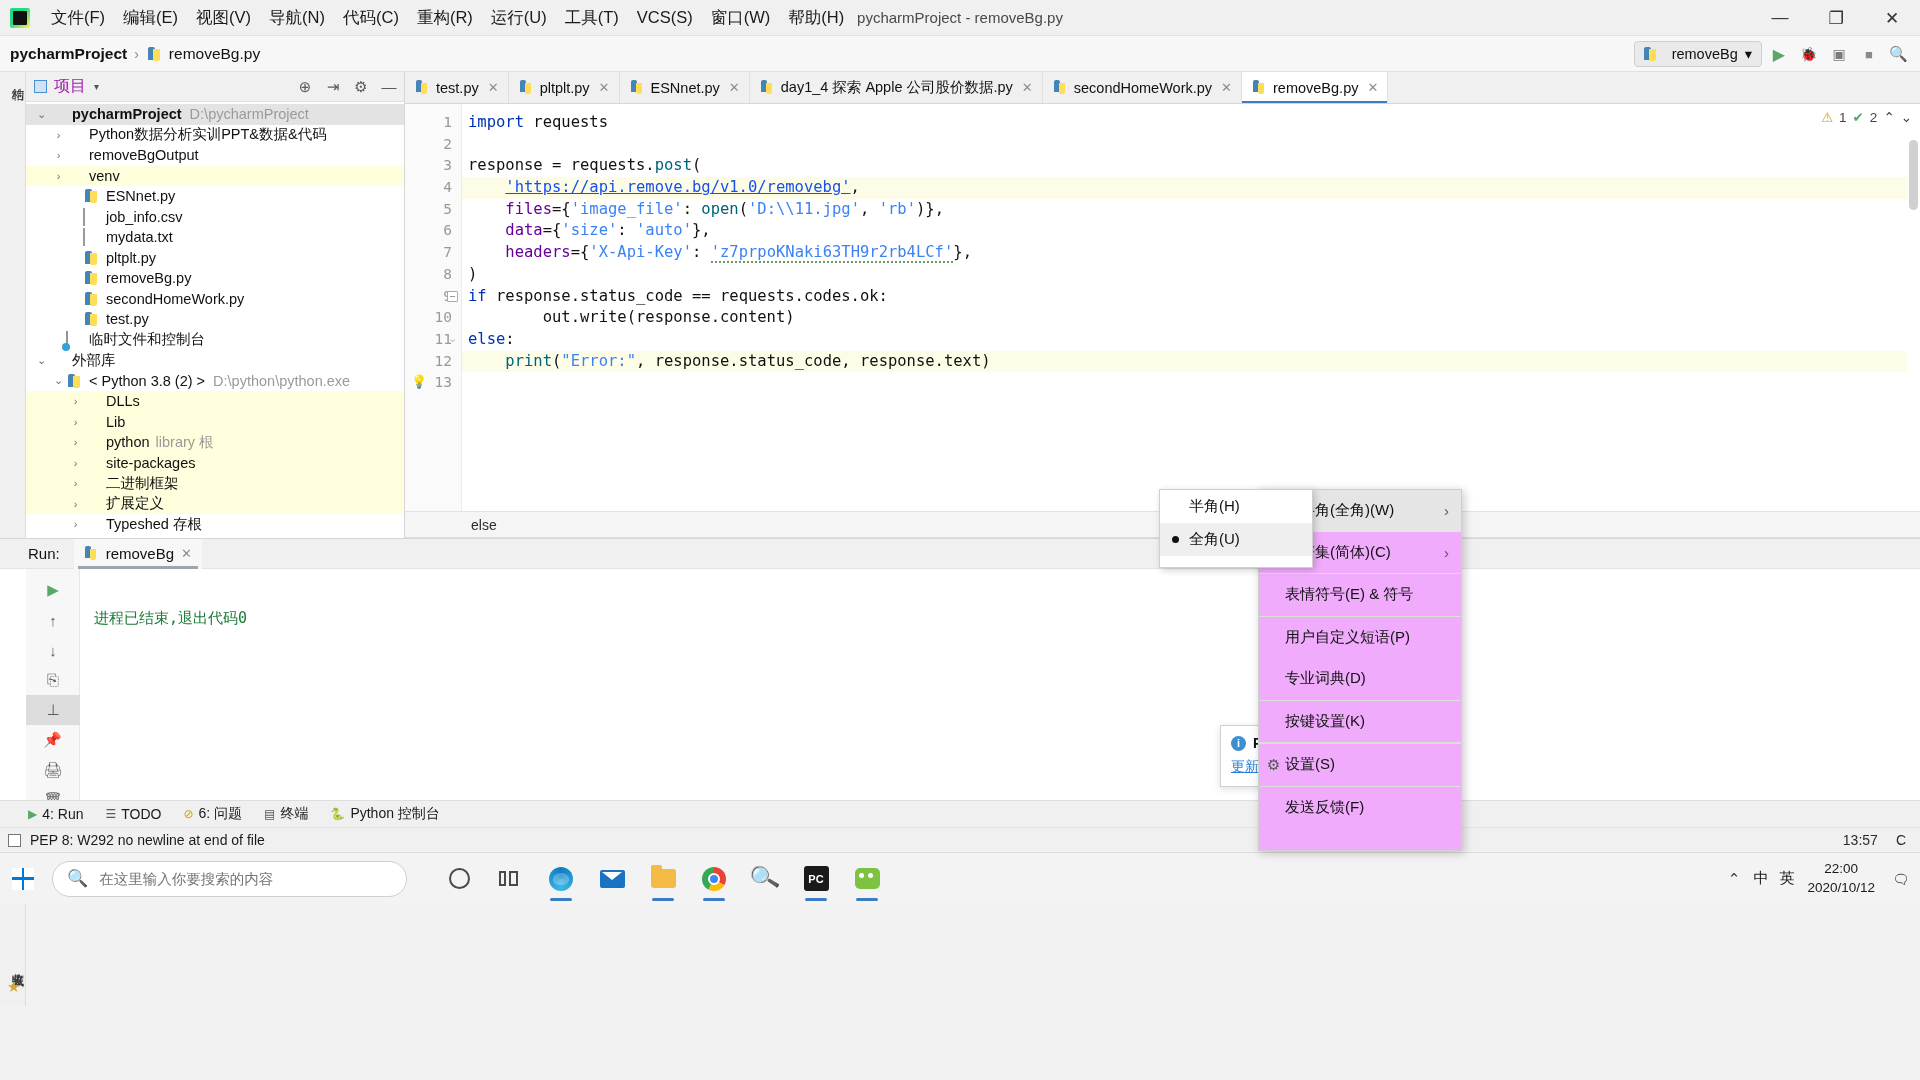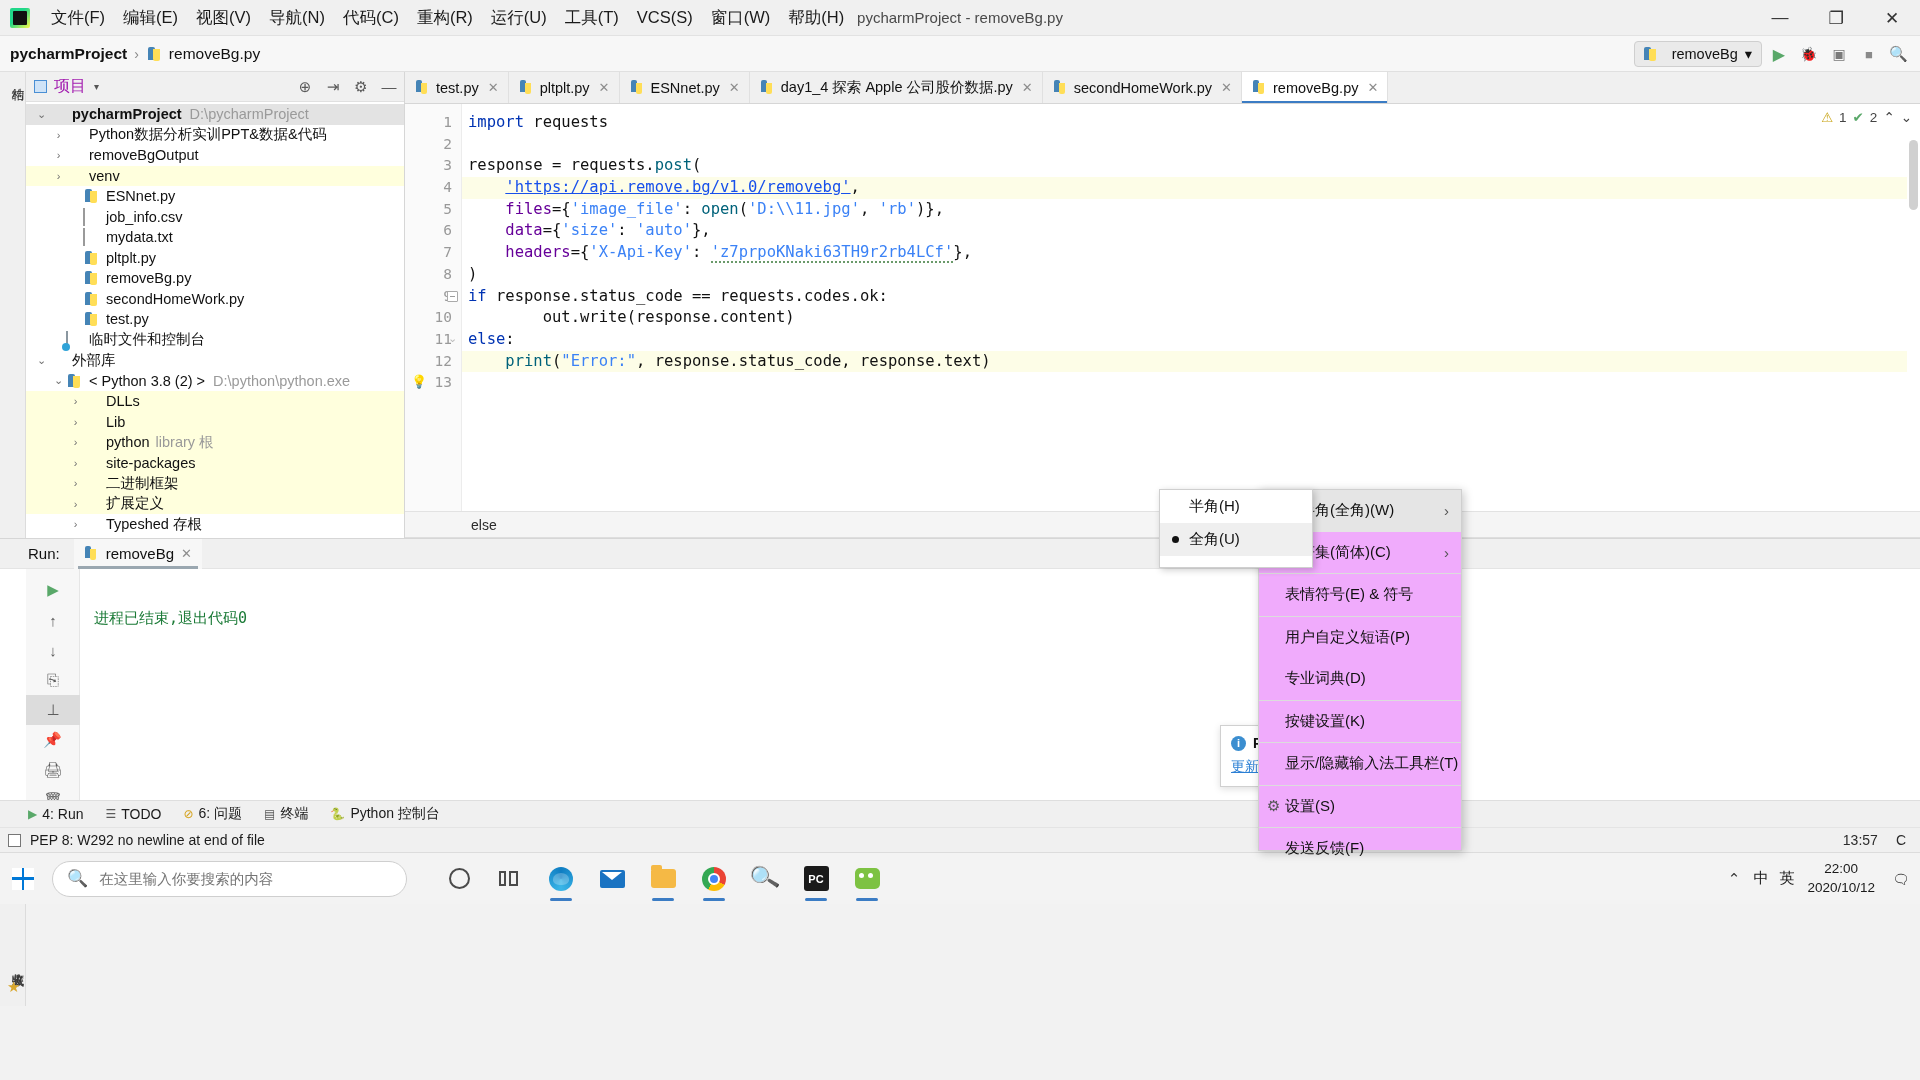--- a/index.html
+++ b/index.html
@@ -712,23 +712,20 @@
         <span>用户自定义短语(P)</span>
       </div>
       <div class="ime-item">
         <span>专业词典(D)</span>
       </div>
       <div class="ime-sep"></div>
       <div class="ime-item">
         <span>按键设置(K)</span>
       </div>
       <div class="ime-sep"></div>
-      <div class="ime-item">
-        <span>显示/隐藏输入法工具栏(T)</span>
-      </div>
       <div class="ime-sep"></div>
       <div class="ime-item">
         <span class="gear">⚙</span>
         <span>设置(S)</span>
       </div>
       <div class="ime-sep"></div>
       <div class="ime-item">
         <span>发送反馈(F)</span>
       </div>
     </div>

